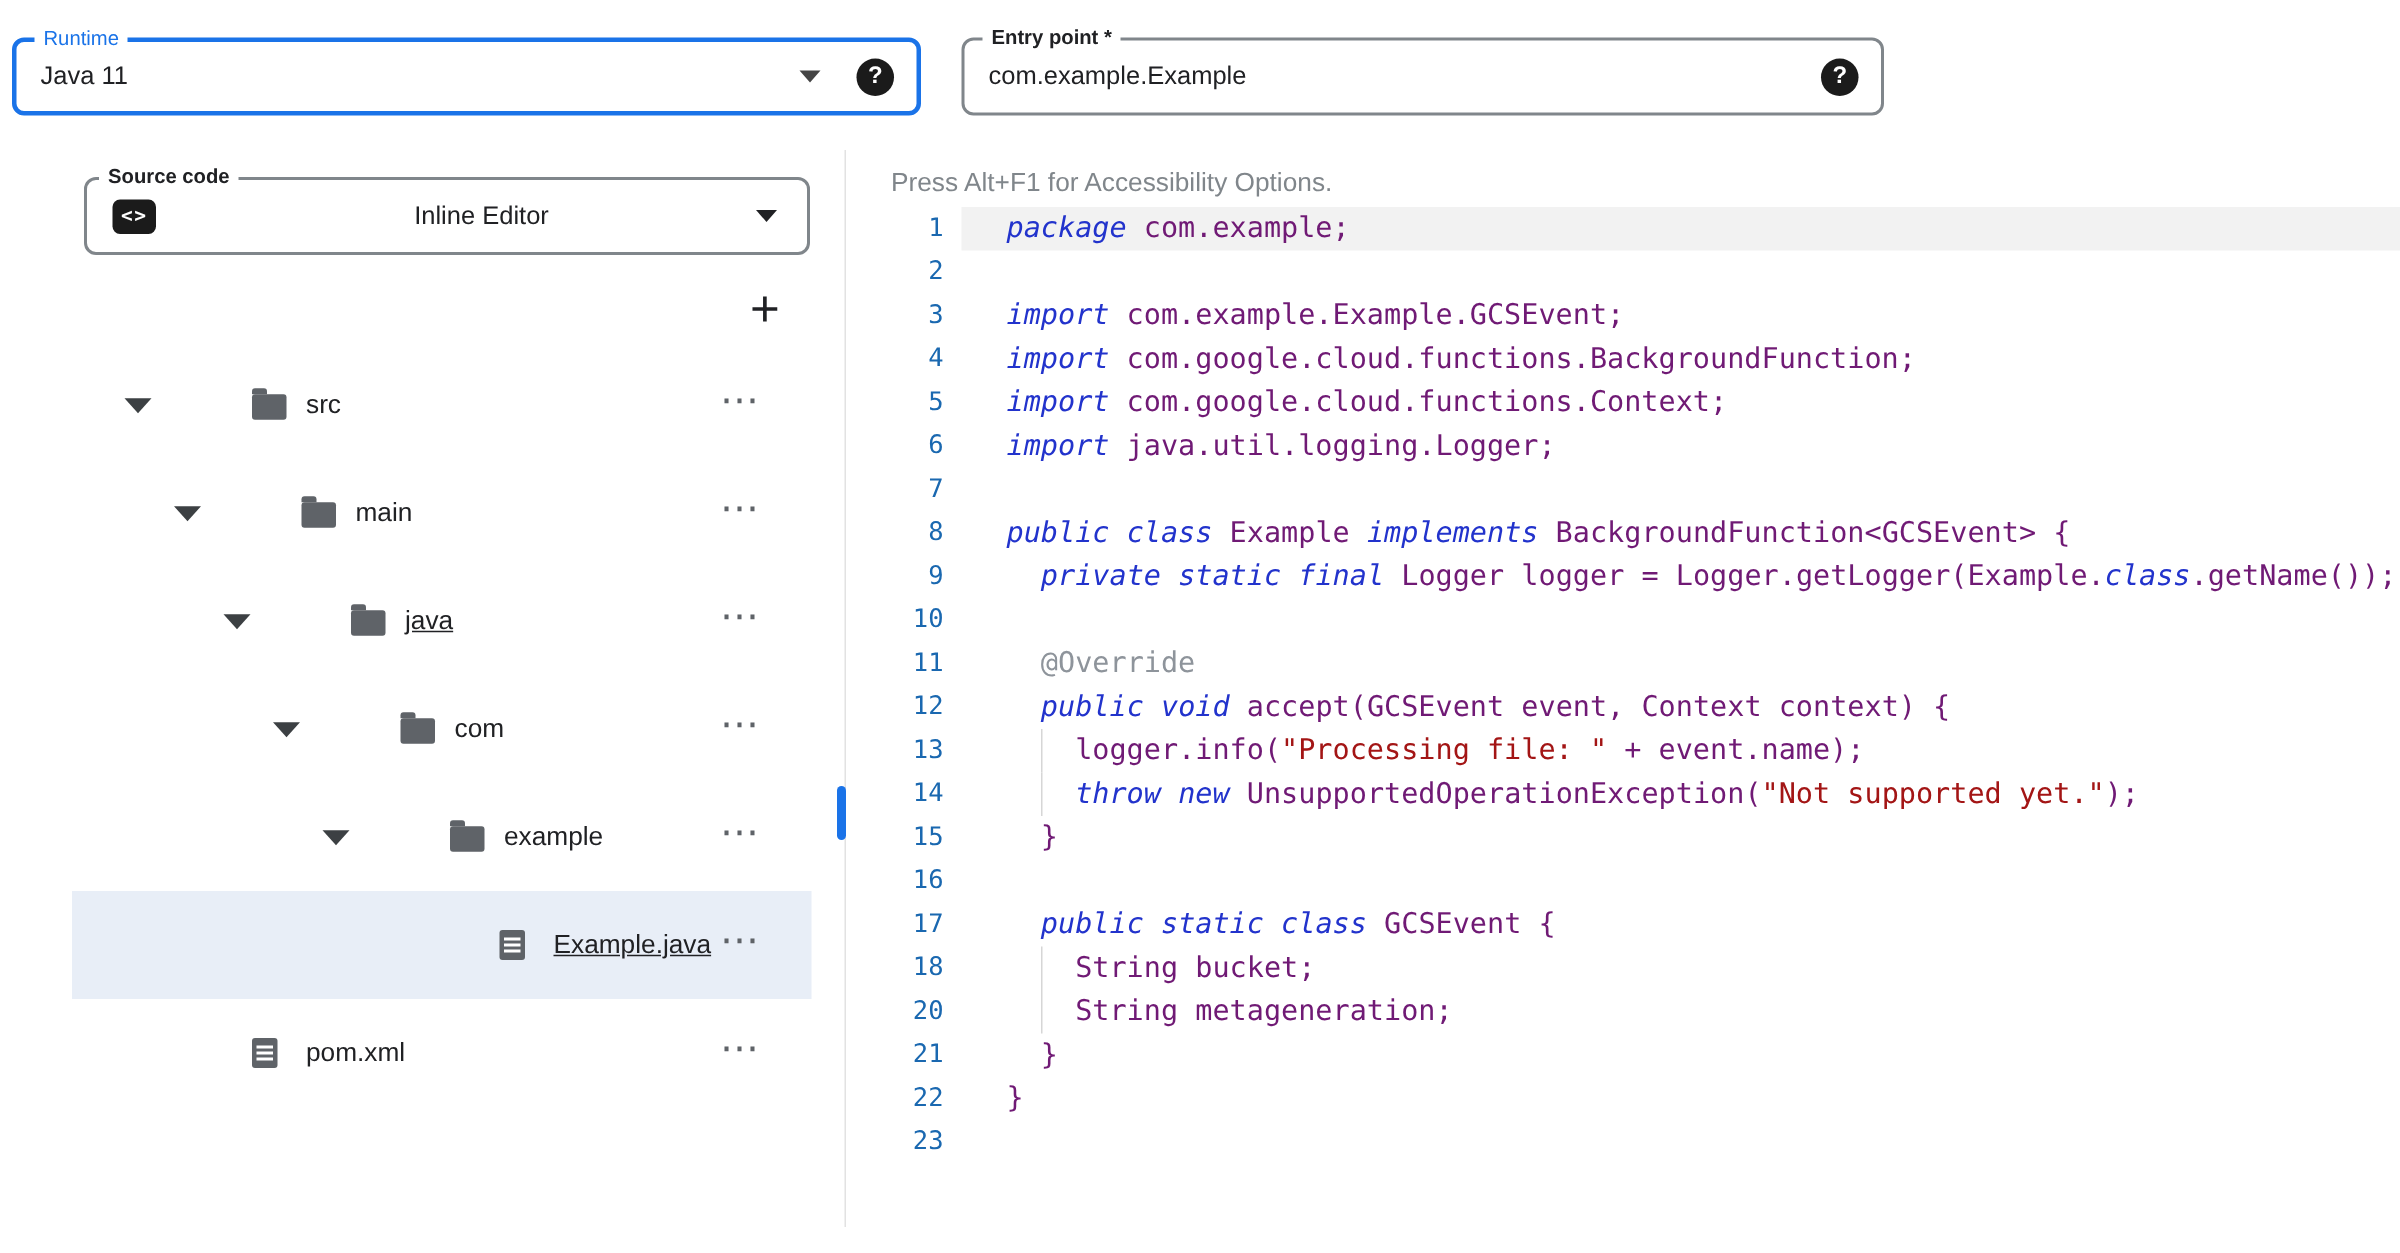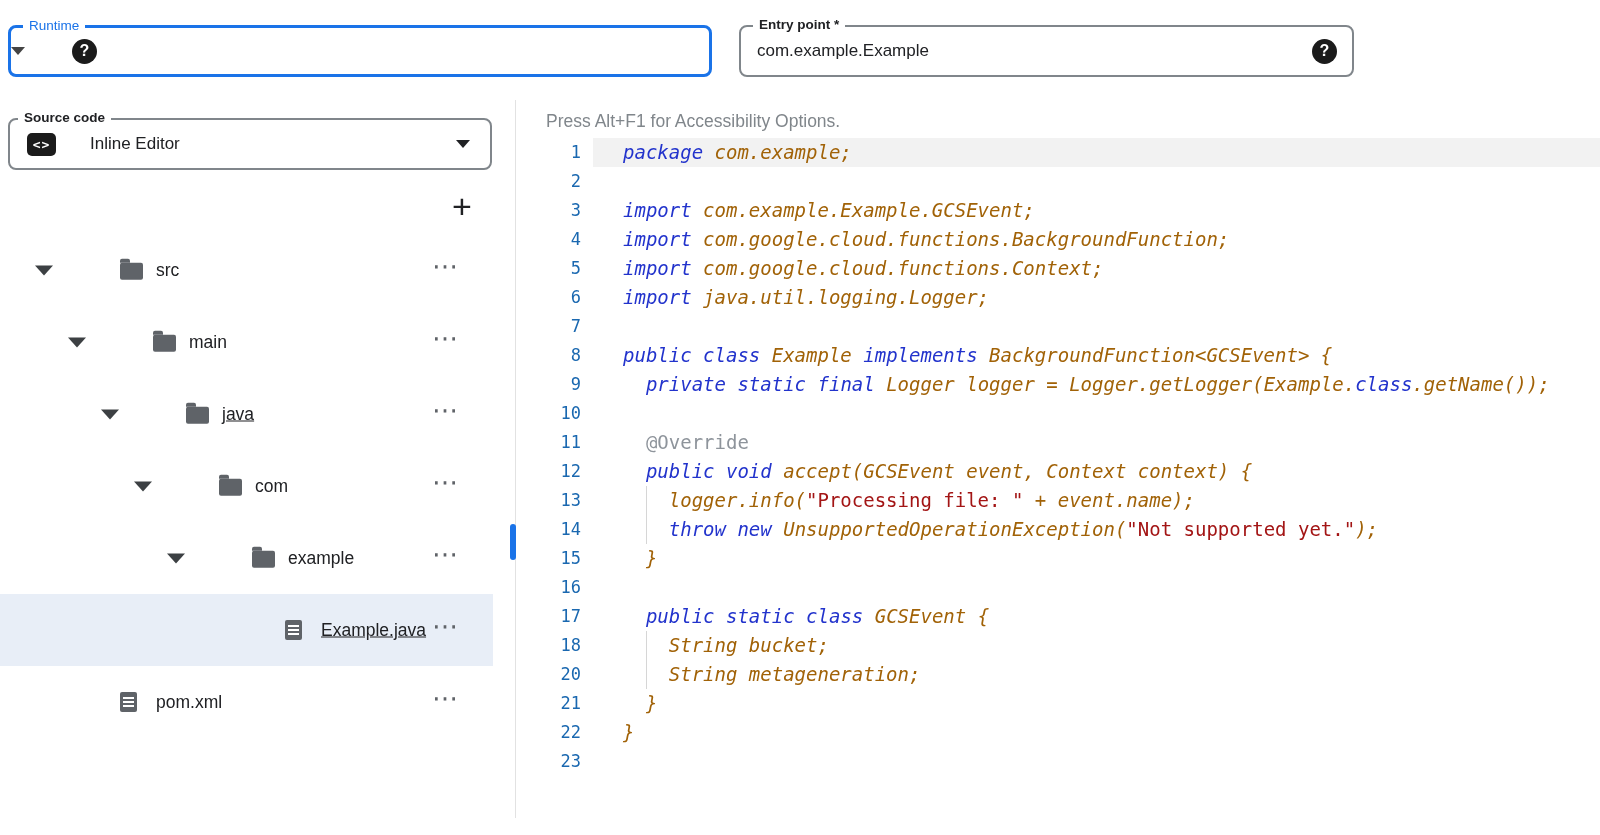--- a/index.html
+++ b/index.html
@@ -8,61 +8,61 @@
     width:1600px; height:835px; background:#fff; color:#202124;
     font-family:"Liberation Sans", sans-serif; overflow:hidden; position:relative;
   }
 
   
   .topbar { display:flex; padding:25px 0 0 8px; }
   .field {
     position:relative; height:52px; border-radius:8px;
     display:flex; align-items:center; background:#fff;
   }
-  .field.runtime { width:704px; border:3px solid var(--accent,#1a73e8);gap:23px; }
+  .field.runtime { width:606px; border:3px solid var(--accent,#1a73e8); }
   .field.entry  { width:615px; margin-left:27px; border:2px solid #80868b; }
   .field-label {
     position:absolute; top:-10px; left:12px; background:#fff; padding:0 6px;
     font-size:13.5px; line-height:16px; white-space:nowrap;
   }
   .field-label.accent { color:var(--accent,#1a73e8); font-weight:500; }
   .field-label.dark   { color:#202124; font-weight:700; }
   .field-value { flex:1; font-size:17px; padding-left:16px; color:#202124; }
   .caret {
     width:0; height:0; flex:none;
     border-left:7px solid transparent; border-right:7px solid transparent;
     border-top:8px solid #444; margin-right:24px;
   }
   .help {
     flex:none; width:25px; height:25px; border-radius:50%; background:#1b1b1b;
     color:#fff; font-weight:700; font-size:16px; margin-right:15px;
     display:flex; align-items:center; justify-content:center;
   }
 
   
-  .main { display:flex; margin-top:23px; position:relative; height:718px; }
+  .main { display:flex; margin-top:23px; position:relative; height:718px;margin-left:48px; }
   .left-panel { width:516px; flex:none; border-right:1px solid #e2e2e2; position:relative; }
   .resize-handle {
     position:absolute; left:510px; top:424px; width:6px; height:36px;
     background:var(--accent,#1a73e8); border-radius:3px; z-index:5;
   }
 
   
   .source-select {
     position:relative; margin:18px 0 0 8px; width:484px; height:52px;
     border:2px solid #80868b; border-radius:8px; display:flex; align-items:center;
   }
   .source-select .field-label { left:8px; }
   .code-ic {
     flex:none; margin-left:17px; width:29px; height:23px; border-radius:5px;
     background:#1b1b1b; color:#fff; font-family:"DejaVu Sans Mono", monospace;
     font-size:13px; font-weight:700; display:flex; align-items:center; justify-content:center;
     letter-spacing:1px;
   }
-  .select-value { flex:1; margin-left:34px; font-size:17px; }
+  .select-value { flex:1; margin-left:34px; font-size:17px;text-align:center; }
   .source-select .caret { margin-right:20px; border-top-color:#202124; }
 
   .add-row { height:64px; position:relative; }
   .add-btn {
     position:absolute; right:34px; top:18px; width:38px; height:38px;
     font-size:34px; font-weight:300; line-height:36px; text-align:center;
     color:#202124; cursor:default;
   }
 
   
@@ -114,28 +114,29 @@
   }
   .line-content {
     flex:1; margin-left:12px; padding-left:30px; white-space:pre;
     position:relative; color:#212121;
   }
   .code-line.active .line-content { background:var(--active-line,#f2f2f2); }
   .indent-guide { position:absolute; top:0; bottom:0; border-left:1px solid #d6d6d6; }
   .tok-kw  { color:var(--keyword,#2233cc);font-style:italic; }
   .tok-str { color:var(--string,#a31515); }
   .tok-ann { color:var(--annotation,#8e949b); }
-  .tok-pl  { color:#a16207;font-style:italic; }
+  .tok-pl  { color:#701a75; }
 </style>
 </head>
 <body>
 
 <div class="topbar">
   <div class="field runtime">
     <span class="field-label accent">Runtime</span>
+    <span class="field-value">Java 11</span>
     <span class="caret"></span>
     <span class="help">?</span>
   </div>
   <div class="field entry">
     <span class="field-label dark">Entry point *</span>
     <span class="field-value">com.example.Example</span>
     <span class="help">?</span>
   </div>
 </div>
 

